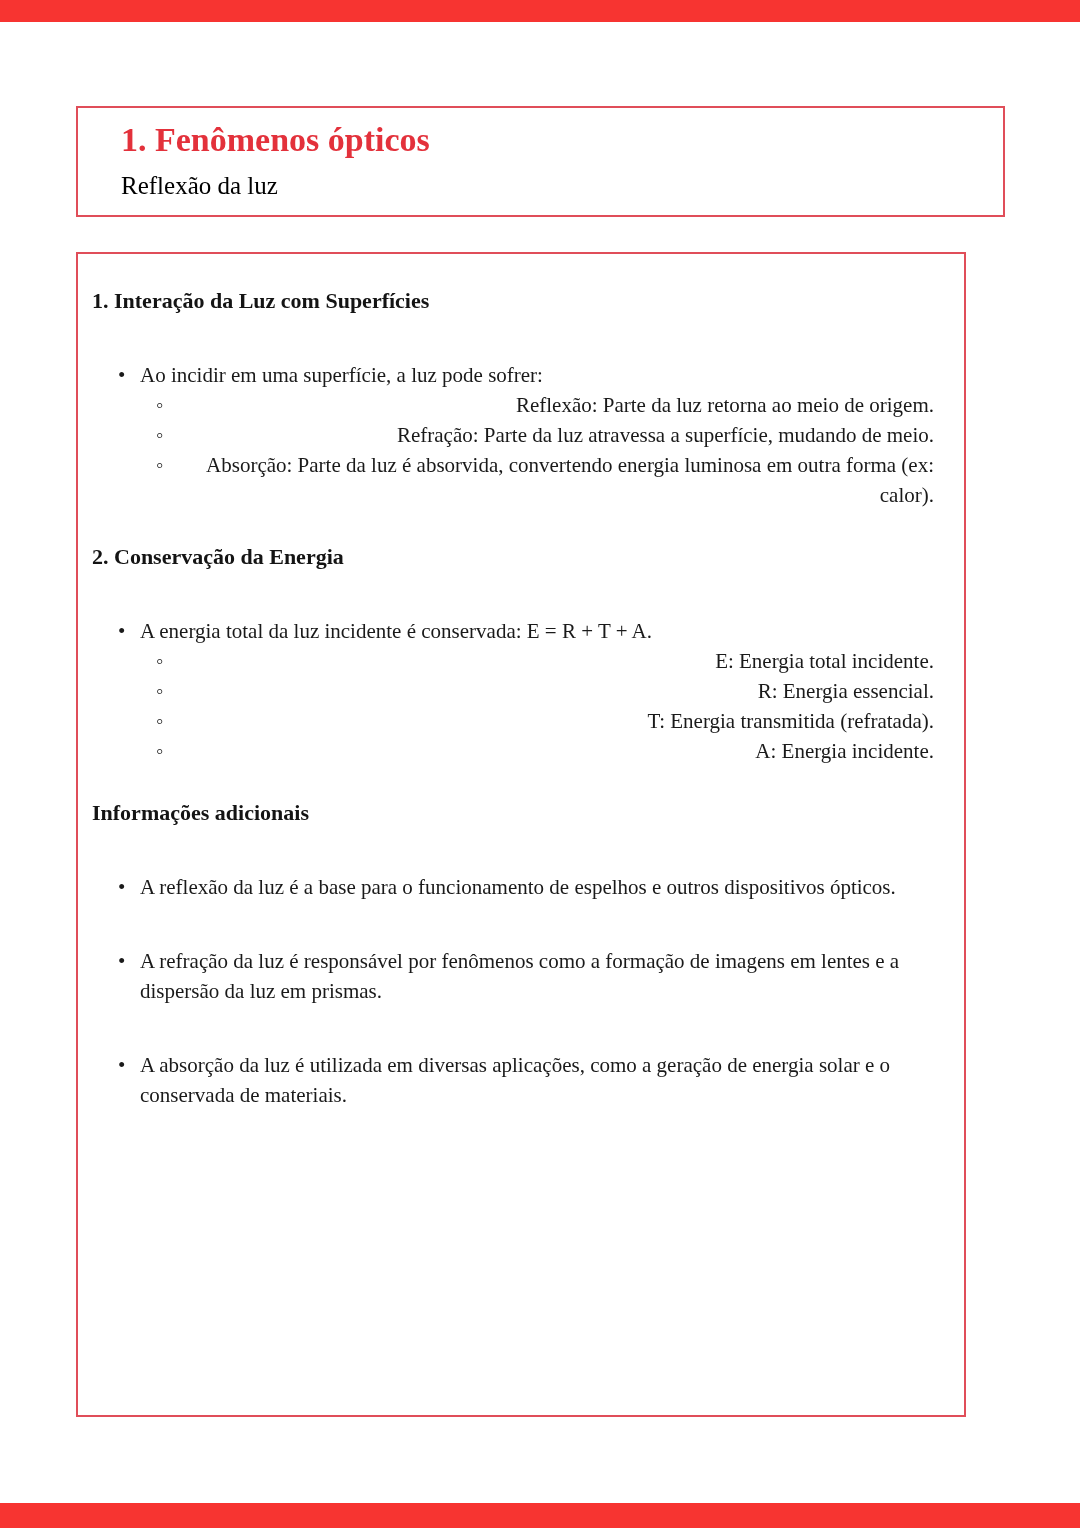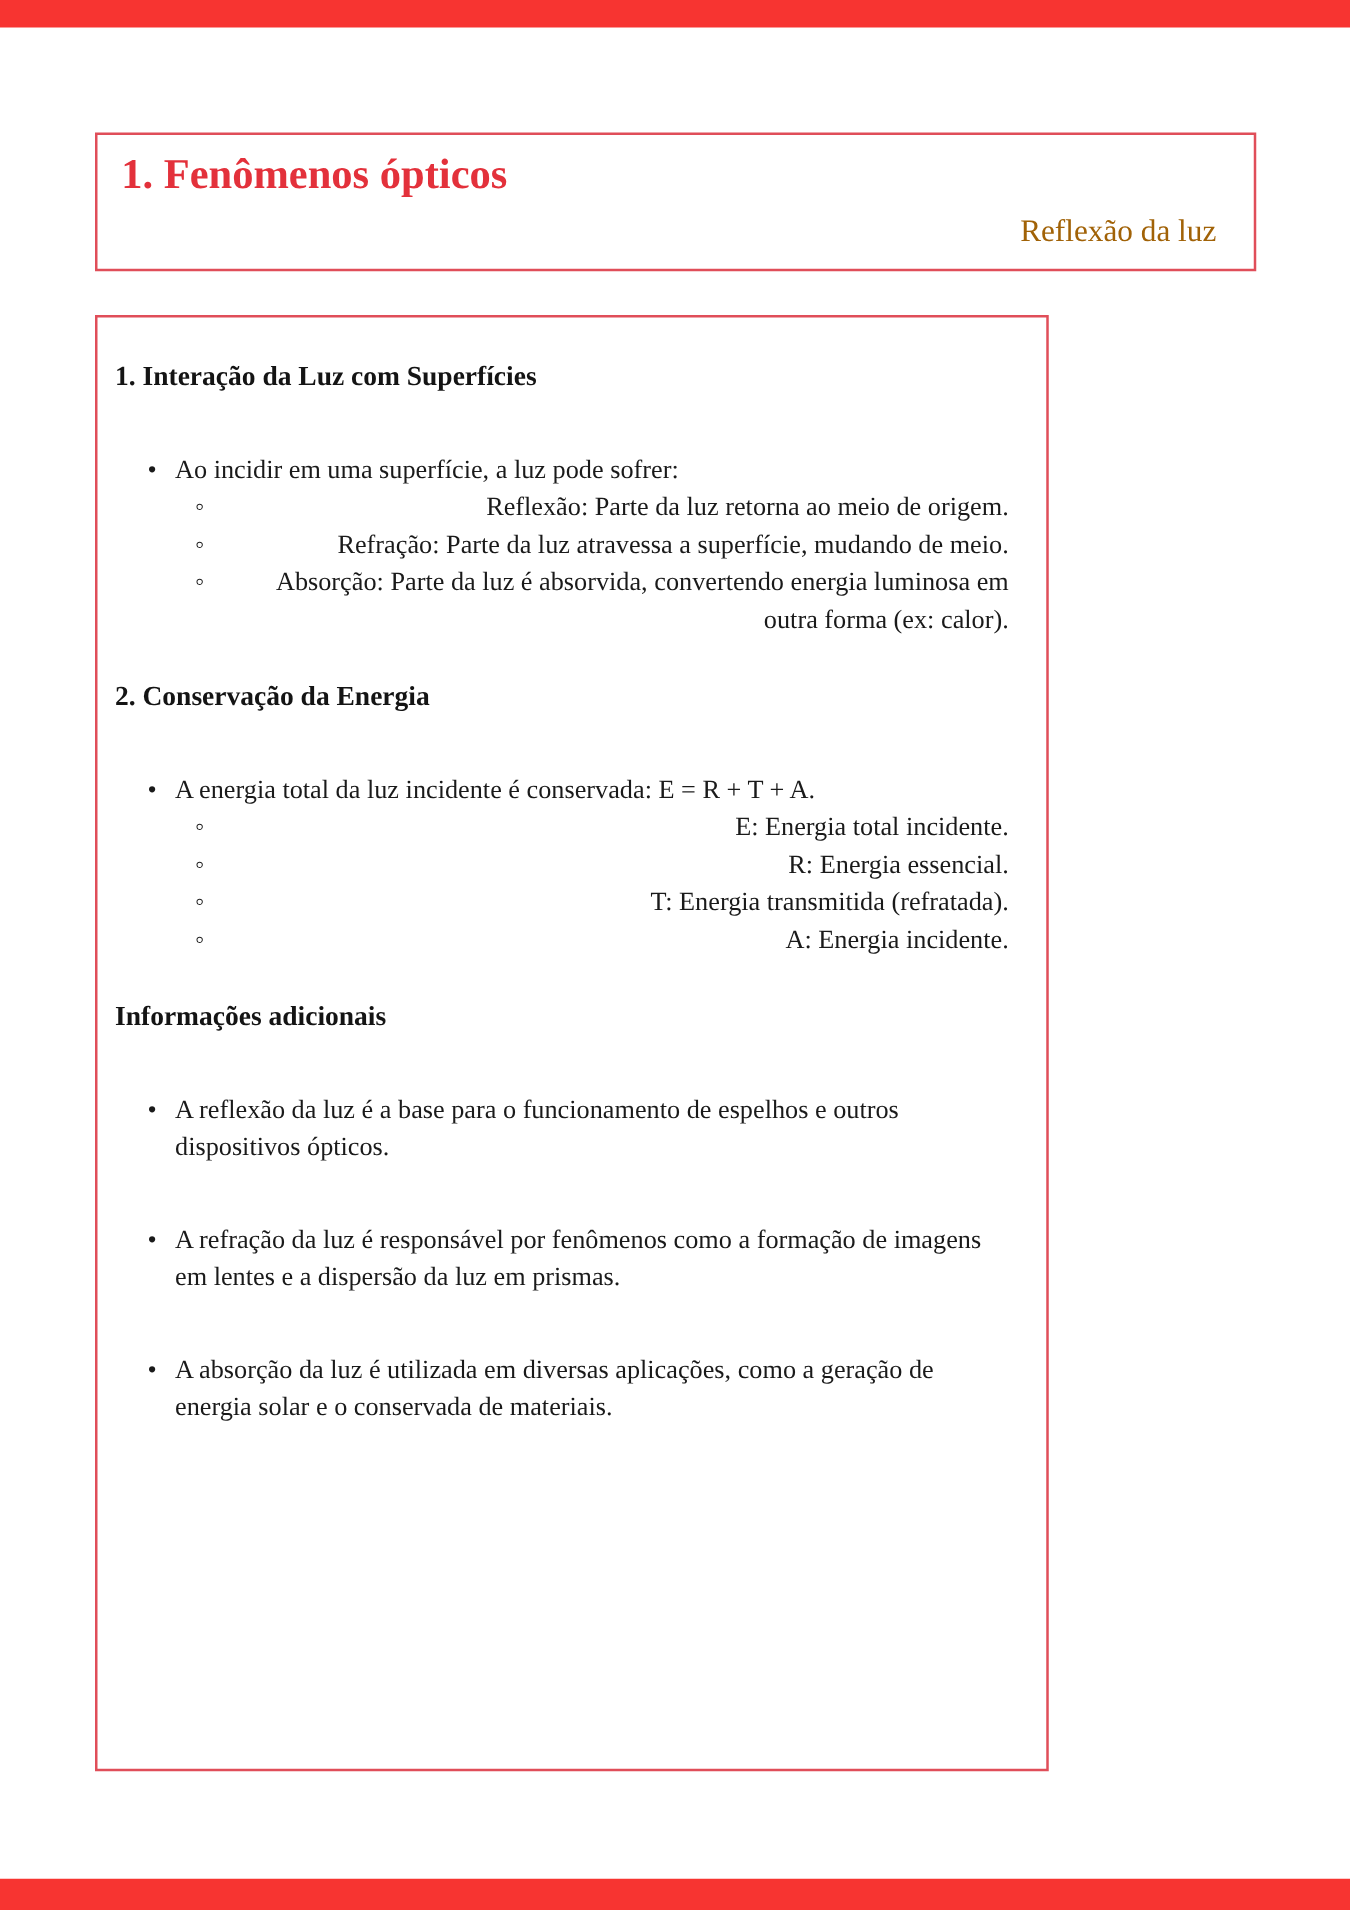--- a/index.html
+++ b/index.html
@@ -19,39 +19,38 @@
     background: var(--bar-red, #f73431);
   }
   .accent-bar.top { top: 0; height: 22px; }
   .accent-bar.bottom { bottom: 0; height: 25px; }
 
   .header-box {
     position: absolute;
     left: 76px; top: 106px; width: 929px; height: 111px;
     border: 2px solid var(--border-red, #e04e59);
     background: #ffffff;
-    padding: 11px 30px 14px 19px;
+    padding: 11px 30px 14px 43px;
   }
   .doc-title {
     margin: 0;
     font-size: 34px; line-height: 42px;
     font-weight: bold;
     color: var(--title-red, #e3313b);
   }
   .doc-subtitle {
     margin: 8px 0 0 0;
     font-size: 25px; line-height: 34px;
     font-weight: normal;
-    color: #a16207;
-    text-align: right;
+    color: #000000;
   }
 
   .content-box {
     position: absolute;
-    left: 76px; top: 252px; width: 763px; height: 1165px;
+    left: 76px; top: 252px; width: 890px; height: 1165px;
     border: 2px solid var(--border-red, #e04e59);
     background: #ffffff;
     padding: 0 30px 30px 14px;
     overflow: hidden;
   }
   .content-box h3 {
     font-size: 22px; line-height: 30px;
     font-weight: bold;
     margin: 32px 0 22px 0;
     color: #141414;

